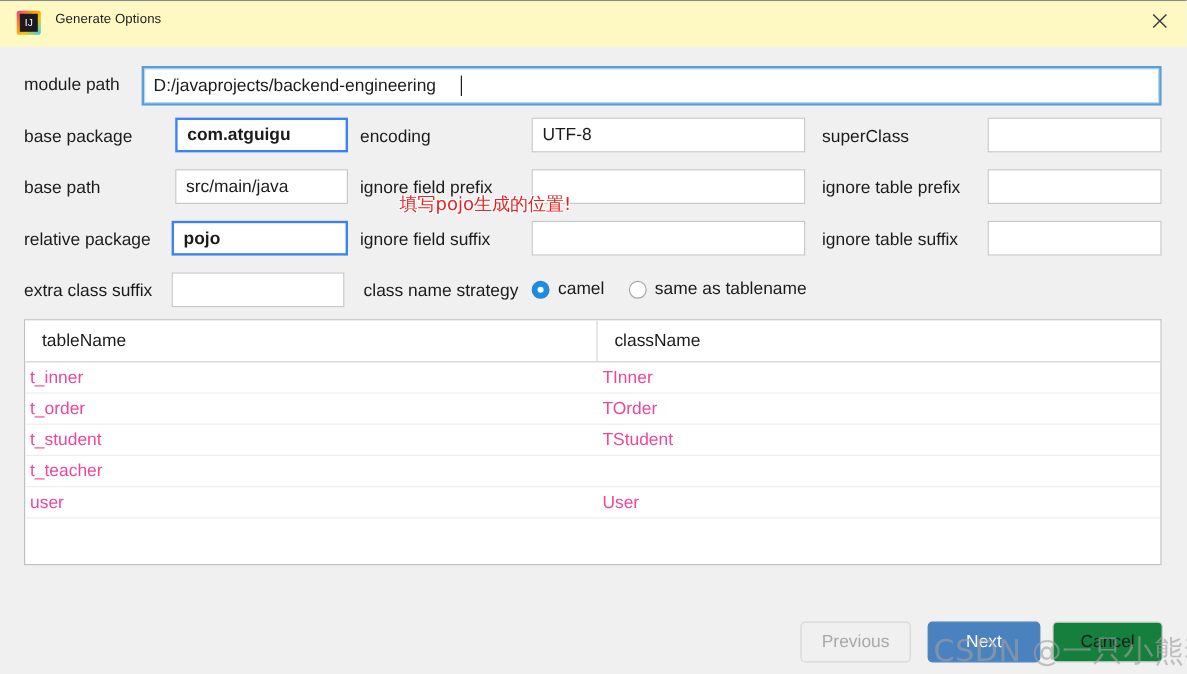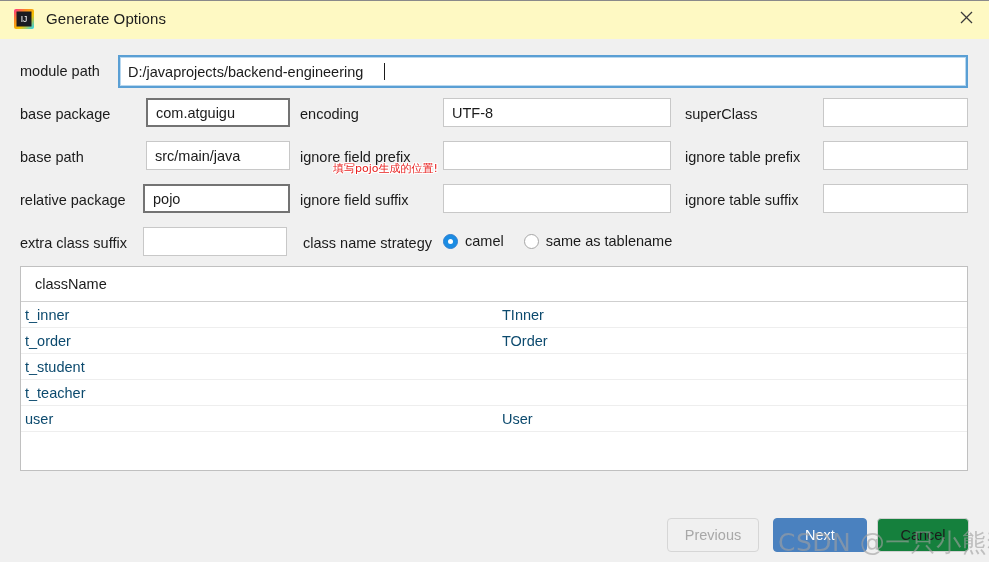--- a/index.html
+++ b/index.html
@@ -37,21 +37,21 @@
     position: absolute;
     left: 12px;
     top: 6px;
     width: 24px;
     height: 24px;
   }
   .title-text {
     position: absolute;
     left: 46px;
     top: 9px;
-    font-size: 15px;
+    font-size: 11px;
     color: #1c1c1c;
     letter-spacing: 0.1px;
   }
   .close-btn {
     position: absolute;
     right: 0;
     top: 0;
     width: 46px;
     height: 32px;
     display: flex;
@@ -85,34 +85,35 @@
     height: 29px;
     font-family: "Liberation Sans", sans-serif;
     outline: none;
     gap: 20px;
   }
   .fld.focused {
     border: 2px solid #5a9fd4;
     box-shadow: 0 0 0 1px #b9d8ef inset;
   }
   .fld.redmark {
-    border: 2px solid #737373;
+    border: 2px solid #3b82f6;
+    font-weight: bold;
   }
   .caret {
     display: inline-block;
     width: 1px;
     height: 17px;
     background: #1b1b1b;
     margin-left: 1px;
   }
 
   
   .annotation {
     position: absolute;
-    font-size: 11px;
+    font-size: 15px;
     color: #e8201f;
     white-space: nowrap;
     font-family: "DejaVu Sans", sans-serif;
     text-shadow:
       1px 1px 0 #fff, -1px 1px 0 #fff, 1px -1px 0 #fff, -1px -1px 0 #fff,
       0 1px 0 #fff, 0 -1px 0 #fff, 1px 0 0 #fff, -1px 0 0 #fff;
     pointer-events: none;
   }
 
   
@@ -174,21 +175,21 @@
   }
   .th.c1 { width: 477px; border-right: 1px solid #d8d8d8; }
   .th.c2 { flex: 1; }
   .trow {
     display: flex;
     height: 25px;
     border-bottom: 1px solid #eeeeee;
   }
   .td {
     font-size: 14.5px;
-    color: #0c4a6e;
+    color: #ec4899;
     display: flex;
     align-items: center;
     padding-left: 4px;
     box-sizing: border-box;
   }
   .td.c1 { width: 477px; }
   .td.c2 { flex: 1; padding-left: 4px; }
 
   
   .btn {
@@ -327,33 +328,35 @@
       <span class="radio on"></span>
       <span class="radio-label">camel</span>
       <span class="radio"></span>
       <span class="radio-label">same as tablename</span>
     </div>
 
   </div>
 
   <div class="table-box">
     <div class="thead">
+      <div class="th c1">tableName</div>
       <div class="th c2">className</div>
     </div>
     <div>
       <div class="trow">
         <div class="td c1">t_inner</div>
         <div class="td c2">TInner</div>
       </div>
       <div class="trow">
         <div class="td c1">t_order</div>
         <div class="td c2">TOrder</div>
       </div>
       <div class="trow">
         <div class="td c1">t_student</div>
+        <div class="td c2">TStudent</div>
       </div>
       <div class="trow">
         <div class="td c1">t_teacher</div>
       </div>
       <div class="trow">
         <div class="td c1">user</div>
         <div class="td c2">User</div>
       </div>
     </div>
   </div>

